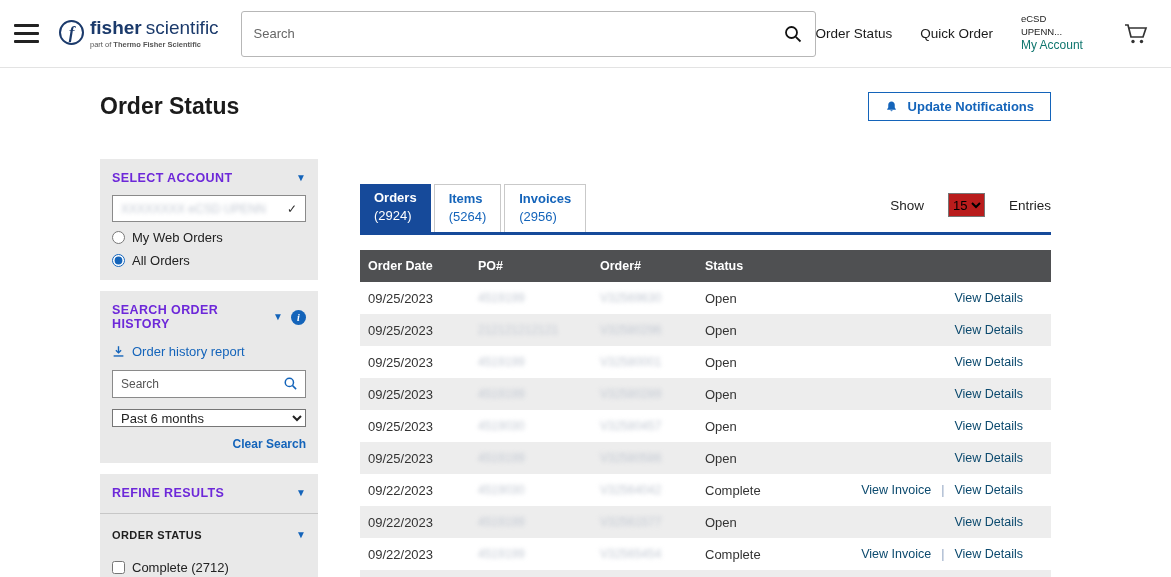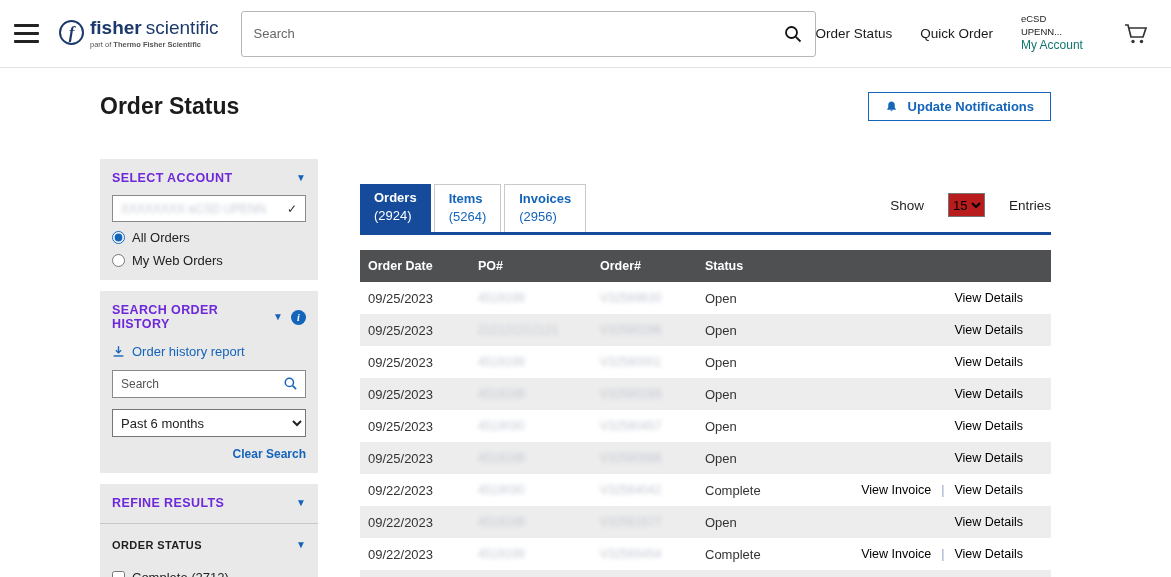--- a/index.html
+++ b/index.html
@@ -55,21 +55,21 @@
     justify-content: space-between; padding: 0 8px; font-size: 12px; cursor: pointer; }
   .acct-check { color: #333; font-size: 12px; }
   .redacted { color: #c3c9d3; filter: blur(2px); user-select: none; white-space: nowrap; overflow: hidden; }
   .radio-row, .check-row { display: flex; align-items: center; gap: 7px; margin-top: 8px; font-size: 13px; color: #222; cursor: pointer; }
   input[type="radio"], input[type="checkbox"] { accent-color: #1464ba; margin: 0; width: 13px; height: 13px; flex: none; }
   .report-link { display: flex; align-items: center; gap: 7px; color: #1464ba; font-size: 13px; margin-top: 13px; }
   .side-search { position: relative; margin-top: 11px; }
   .side-search input { width: 100%; height: 28px; border: 1px solid #8a8a8a; padding: 0 30px 0 8px; font-size: 12px; font-family: inherit; background: #fff; }
   .side-search input::placeholder { color: #555; }
   .side-search .side-search-btn { position: absolute; right: 8px; top: 6px; cursor: pointer; }
-  .range-select { width: 100%; height: 28px; margin-top: 11px; font-size: 13px; border: 1px solid #767676; background: #fff; font-family: inherit; color: #222; padding: 0 4px; }
+  .range-select { width: 100%; height: 18px; margin-top: 11px; font-size: 13px; border: 1px solid #767676; background: #fff; font-family: inherit; color: #222; padding: 0 4px; }
   .clear-link { display: block; text-align: right; color: #1464ba; font-weight: bold; font-size: 12px; margin-top: 10px; }
   .panel-divider { border: 0; border-top: 1px solid #c7c7c7; margin: 13px -12px 0; }
   .sub-head { display: flex; justify-content: space-between; align-items: center; margin-top: 15px; cursor: pointer; }
   .sub-title { font-size: 11px; font-weight: bold; color: #1f1f1f; letter-spacing: 0.4px; }
   .panel-refine { padding-bottom: 40px; }
   .check-row { margin-top: 19px; }
 
   
   .main { flex: 1; min-width: 0; margin-top: 25px; }
   .tabs-row { display: flex; justify-content: space-between; align-items: flex-end; border-bottom: 3px solid #164a9a; }
@@ -81,21 +81,21 @@
   .show-entries { display: flex; align-items: center; gap: 24px; font-size: 13.5px; color: #1f1f1f; align-self: center; margin-bottom: 6px; }
   .entries-select { font-size: 13px; height: 24px; font-family: inherit; border: 1px solid #767676; background: #b91c1c; }
   .table { margin-top: 15px; }
   .t-head { display: grid; grid-template-columns: 110px 122px 105px 1fr auto; background: #4f5052; color: #fff;
     font-weight: bold; font-size: 12.5px; height: 32px; align-items: center; padding-left: 8px; }
   .t-row { display: grid; grid-template-columns: 110px 122px 105px 1fr auto; height: 32px; align-items: center; padding-left: 8px; font-size: 13px; color: #333; }
   .t-body .t-row:nth-child(even) { background: #ededed; }
   .cell { overflow: hidden; white-space: nowrap; }
   .cell.redacted { font-size: 12px; }
   .actions { display: flex; align-items: center; justify-content: flex-end; gap: 10px; padding-right: 28px; font-size: 12.5px; white-space: nowrap; }
-  .link { color: #000000; text-align: right; }
+  .link { color: #0c4a6e; text-align: right; }
   .divider-pipe { color: #93a7c4; }
 </style>
 </head>
 <body>
 
 <header class="topbar">
   <div class="burger">
       <span></span>
       <span></span>
       <span></span>
@@ -164,26 +164,26 @@
       <section class="panel">
         <div class="panel-head">
           <span class="panel-title">SELECT ACCOUNT</span>
           <span class="chev">▼</span>
         </div>
         <div class="acct-select">
           <span class="redacted">XXXXXXXX eCSD UPENN</span>
           <span class="acct-check">✓</span>
         </div>
         <label class="radio-row">
+          <input type="radio" name="order-scope" style="">
+          <span>My Web Orders</span>
+        </label>
+        <label class="radio-row">
           <input type="radio" name="order-scope" checked="" style="">
           <span>All Orders</span>
-        </label>
-        <label class="radio-row">
-          <input type="radio" name="order-scope" style="">
-          <span>My Web Orders</span>
         </label>
       </section>
 
       <section class="panel">
         <div class="panel-head">
           <span class="panel-title">SEARCH ORDER HISTORY</span>
           <span class="head-icons">
             <span class="chev">▼</span>
             <span class="info-icon">i</span>
           </span>

